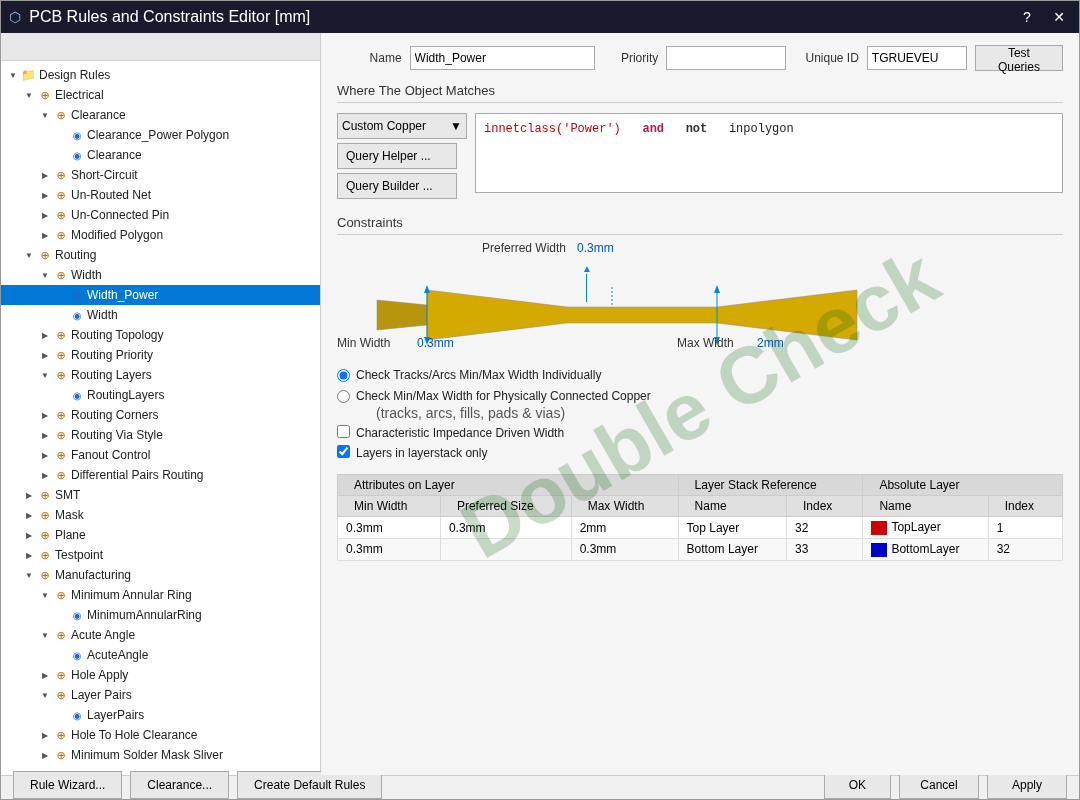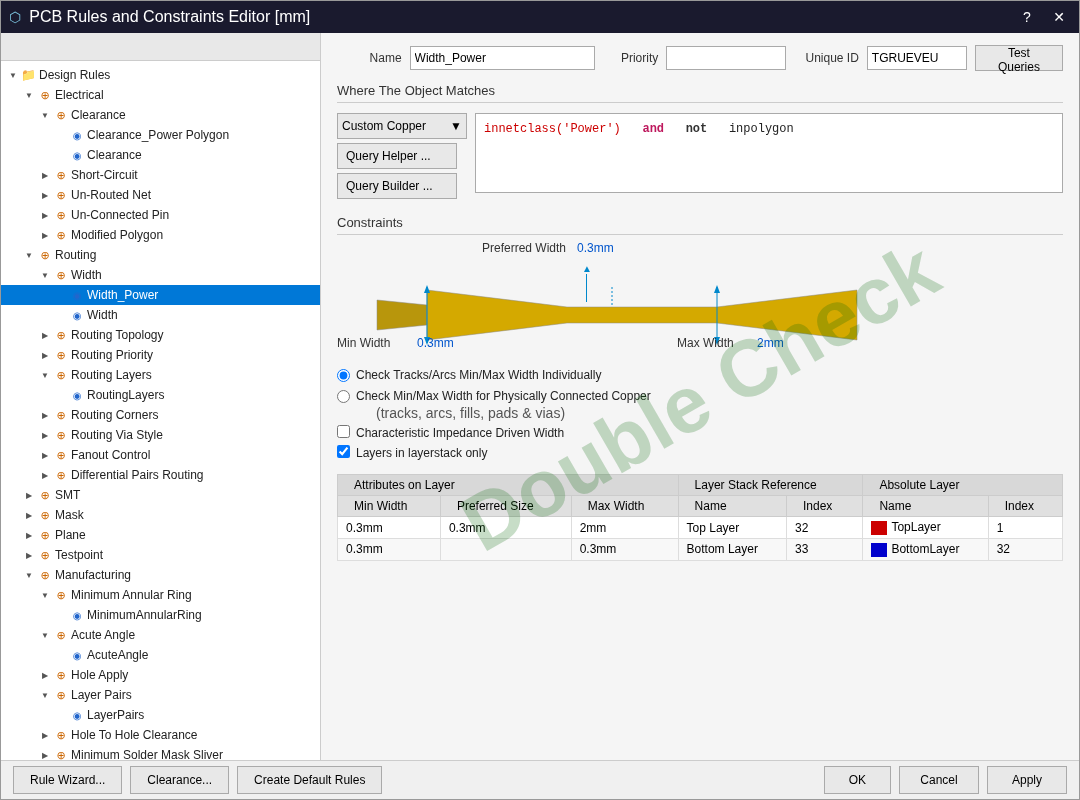--- a/index.html
+++ b/index.html
@@ -62,21 +62,21 @@
     .attributes-table td { border: 1px solid #ddd; padding: 3px 8px; background: white; }
     .attributes-table tr:nth-child(even) td { background: #f8f8f8; }
     
     .group-header { background: #d8d8d8 !important; font-weight: bold; }
     
     .color-box { display: inline-block; width: 16px; height: 14px; vertical-align: middle; margin-right: 4px; }
     .color-red { background: #cc0000; }
     .color-blue { background: #0000cc; }
 
     
-    .bottom-bar { height: 39px; background: #f0f0f0; border-top: 1px solid #ccc; display: flex; align-items: center; padding: 0 12px; gap: 8px; flex-shrink: 0; }
+    .bottom-bar { height: 24px; background: #f0f0f0; border-top: 1px solid #ccc; display: flex; align-items: flex-end; padding: 0 12px; gap: 8px; flex-shrink: 0; }
     .bottom-btn { height: 28px; padding: 0 16px; background: #e8e8e8; border: 1px solid #aaa; cursor: pointer; font-size: 12px; min-width: 80px; }
     .bottom-spacer { flex: 1; }
     .bottom-btn-ok { height: 28px; padding: 0 24px; background: #e8e8e8; border: 1px solid #aaa; cursor: pointer; font-size: 12px; min-width: 60px; }
 
     
     ::-webkit-scrollbar { width: 8px; }
     ::-webkit-scrollbar-track { background: #f0f0f0; }
     ::-webkit-scrollbar-thumb { background: #bbb; border-radius: 2px; }
 
     .right-panel-wrapper { position: relative; flex: 1; overflow: hidden; display: flex; flex-direction: column; }

